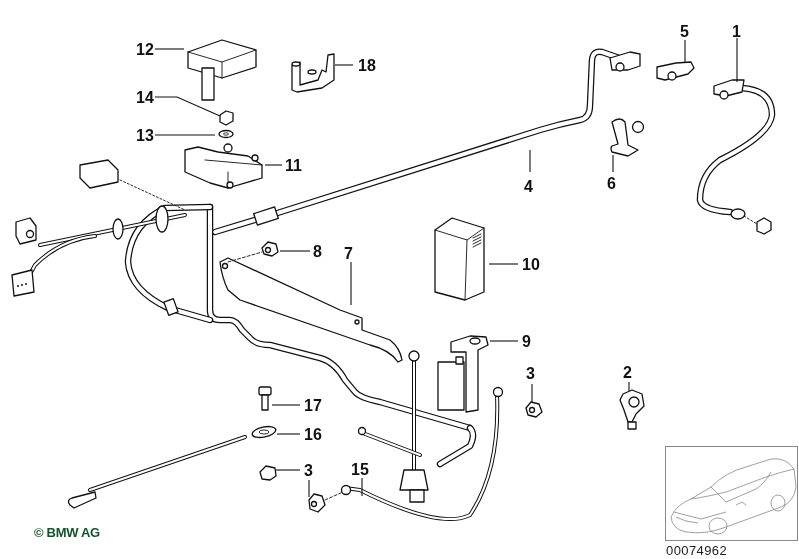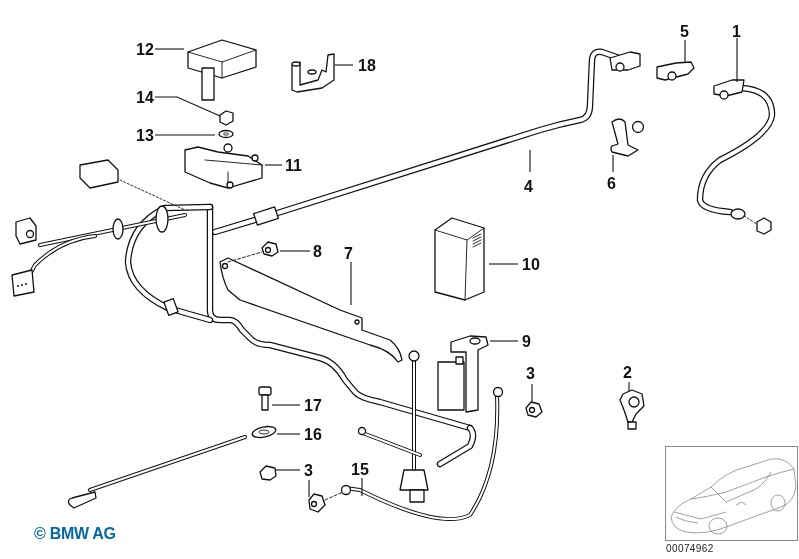--- a/index.html
+++ b/index.html
@@ -7,22 +7,22 @@
   #diagram { position:absolute; left:0; top:0; width:799px; height:559px; }
   .callout { font-family:"Liberation Sans", sans-serif; font-weight:bold; font-size:16px; fill:#111; }
   .leader { stroke:#111; stroke-width:1.1; fill:none; }
   .part { stroke:#111; stroke-width:1.3; fill:#fff; stroke-linejoin:round; stroke-linecap:round; }
   .part-thin { stroke:#111; stroke-width:0.9; fill:none; stroke-linecap:round; }
   .cable-outer { stroke:#111; stroke-width:6.5; fill:none; stroke-linecap:round; stroke-linejoin:round; }
   .cable-inner { stroke:#fff; stroke-width:4; fill:none; stroke-linecap:round; stroke-linejoin:round; }
   .wire-outer { stroke:#111; stroke-width:4; fill:none; stroke-linecap:round; stroke-linejoin:round; }
   .wire-inner { stroke:#fff; stroke-width:2; fill:none; stroke-linecap:round; stroke-linejoin:round; }
   .car-line { stroke:#777; stroke-width:0.7; fill:none; }
-  #copyright { position:absolute; left:34px; top:525px; font-size:16px; font-weight:bold; color:#0369a1; letter-spacing:-0.3px; }
-  #ref-number { position:absolute; left:666px; top:543px; font-size:10px; color:#222; letter-spacing:0.4px; }
+  #copyright { position:absolute; left:34px; top:525px; font-size:13px; font-weight:bold; color:#14532d; letter-spacing:-0.3px; }
+  #ref-number { position:absolute; left:666px; top:543px; font-size:13px; color:#222; letter-spacing:0.4px; }
   #thumb { position:absolute; left:665px; top:446px; width:131px; height:93px; border:1px solid #888; background:#fff; }
 </style>
 </head>
 <body>
 
 <svg id="diagram" viewBox="0 0 799 559" xmlns="http://www.w3.org/2000/svg">
 
   <g>
     <path class="cable-outer" d="M215,232 L268,216 L540,130 Q560,124 580,120 Q590,118 590,105 L592,60 Q593,50 602,52 L625,60"></path>
     <path class="cable-inner" d="M215,232 L268,216 L540,130 Q560,124 580,120 Q590,118 590,105 L592,60 Q593,50 602,52 L625,60"></path>

